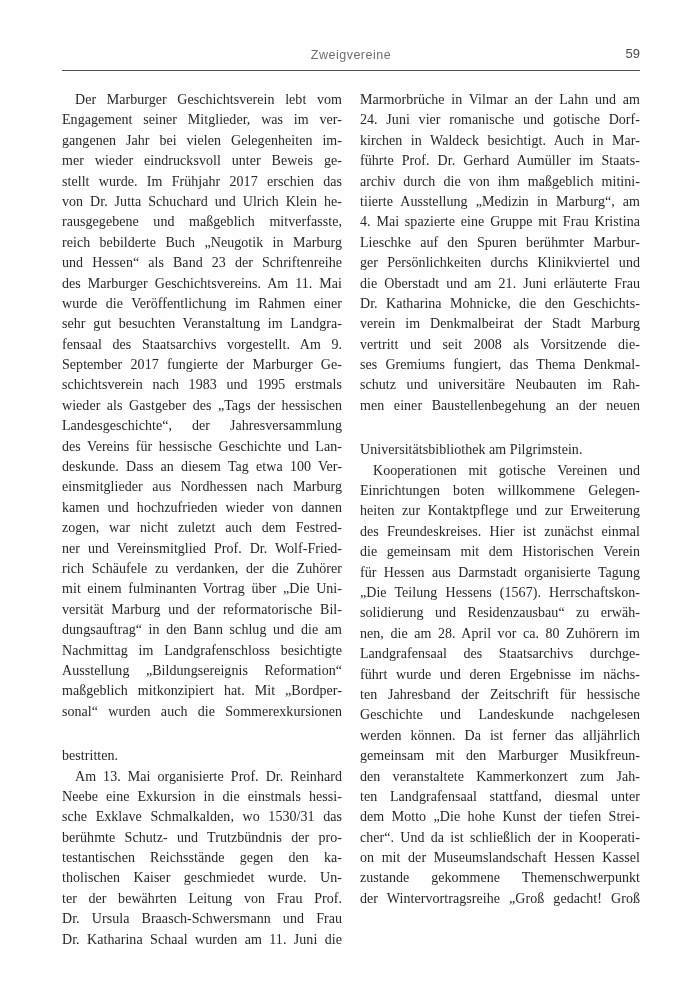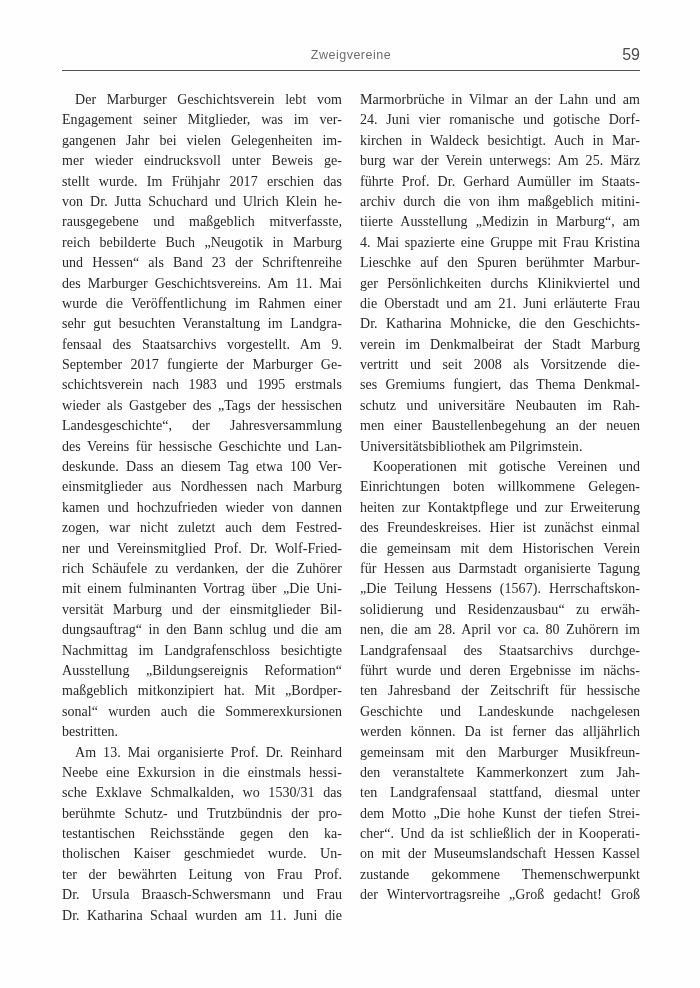--- a/index.html
+++ b/index.html
@@ -15,21 +15,21 @@
   .header-title {
     position:absolute; left:0; right:0; top:2px;
     text-align:center;
     font-family:"Liberation Sans", sans-serif;
     font-size:12.5px; letter-spacing:0.5px;
     color:#6e6e6e;
   }
   .page-number {
     position:absolute; right:0; top:0;
     font-family:"Liberation Sans", sans-serif;
-    font-size:16px; color:#4a4a4a;
+    font-size:13px; color:#4a4a4a;
   }
   .rule {
     position:absolute; left:62px; right:60px; top:70px;
     border-top:1.2px solid #4f4f4f; height:0;
   }
   .columns {
     position:absolute; left:62px; top:90px; width:578px;
     display:flex; gap:18px;
   }
   .column { flex:1 1 0; min-width:0; }
@@ -37,21 +37,21 @@
     font-size:14px;
     line-height:20.4px;
     height:20.4px;
     overflow:hidden;
     color:#272727;
     text-align:justify;
     -moz-text-align-last:justify;
     text-align-last:justify;
     letter-spacing:0.05px;
   }
-  .line.para-end { text-align-last:left; -moz-text-align-last:left; }
+  .line.para-end { text-align-last:left;margin-top:24px; -moz-text-align-last:left; }
   .line.indent { text-indent:13px; }
 </style>
 </head>
 <body>
 
 <div class="page">
   <div class="header">
     <div class="header-title">Zweigvereine</div>
     <div class="page-number">59</div>
   </div>
@@ -77,42 +77,41 @@
         <div class="line">wieder als Gastgeber des „Tags der hessischen</div>
         <div class="line">Landesgeschichte“, der Jahresversammlung</div>
         <div class="line">des Vereins für hessische Geschichte und Lan-</div>
         <div class="line">deskunde. Dass an diesem Tag etwa 100 Ver-</div>
         <div class="line">einsmitglieder aus Nordhessen nach Marburg</div>
         <div class="line">kamen und hochzufrieden wieder von dannen</div>
         <div class="line">zogen, war nicht zuletzt auch dem Festred-</div>
         <div class="line">ner und Vereinsmitglied Prof. Dr. Wolf-Fried-</div>
         <div class="line">rich Schäufele zu verdanken, der die Zuhörer</div>
         <div class="line">mit einem fulminanten Vortrag über „Die Uni-</div>
-        <div class="line">versität Marburg und der einsmitglieder Bil-</div>
+        <div class="line">versität Marburg und der reformatorische Bil-</div>
         <div class="line">dungsauftrag“ in den Bann schlug und die am</div>
         <div class="line">Nachmittag im Landgrafenschloss besichtigte</div>
         <div class="line">Ausstellung „Bildungsereignis Reformation“</div>
         <div class="line">maßgeblich mitkonzipiert hat. Mit „Bordper-</div>
         <div class="line">sonal“ wurden auch die Sommerexkursionen</div>
         <div class="line para-end">bestritten.</div>
         <div class="line indent">Am 13. Mai organisierte Prof. Dr. Reinhard</div>
         <div class="line">Neebe eine Exkursion in die einstmals hessi-</div>
         <div class="line">sche Exklave Schmalkalden, wo 1530/31 das</div>
         <div class="line">berühmte Schutz- und Trutzbündnis der pro-</div>
         <div class="line">testantischen Reichsstände gegen den ka-</div>
         <div class="line">tholischen Kaiser geschmiedet wurde. Un-</div>
         <div class="line">ter der bewährten Leitung von Frau Prof.</div>
         <div class="line">Dr. Ursula Braasch-Schwersmann und Frau</div>
         <div class="line">Dr. Katharina Schaal wurden am 11. Juni die</div>
       </div>
     <div class="column">
         <div class="line">Marmorbrüche in Vilmar an der Lahn und am</div>
         <div class="line">24. Juni vier romanische und gotische Dorf-</div>
         <div class="line">kirchen in Waldeck besichtigt. Auch in Mar-</div>
-        <div class="line">burg war der Verein unterwegs: Am 25. März</div>
         <div class="line">führte Prof. Dr. Gerhard Aumüller im Staats-</div>
         <div class="line">archiv durch die von ihm maßgeblich mitini-</div>
         <div class="line">tiierte Ausstellung „Medizin in Marburg“, am</div>
         <div class="line">4. Mai spazierte eine Gruppe mit Frau Kristina</div>
         <div class="line">Lieschke auf den Spuren berühmter Marbur-</div>
         <div class="line">ger Persönlichkeiten durchs Klinikviertel und</div>
         <div class="line">die Oberstadt und am 21. Juni erläuterte Frau</div>
         <div class="line">Dr. Katharina Mohnicke, die den Geschichts-</div>
         <div class="line">verein im Denkmalbeirat der Stadt Marburg</div>
         <div class="line">vertritt und seit 2008 als Vorsitzende die-</div>

